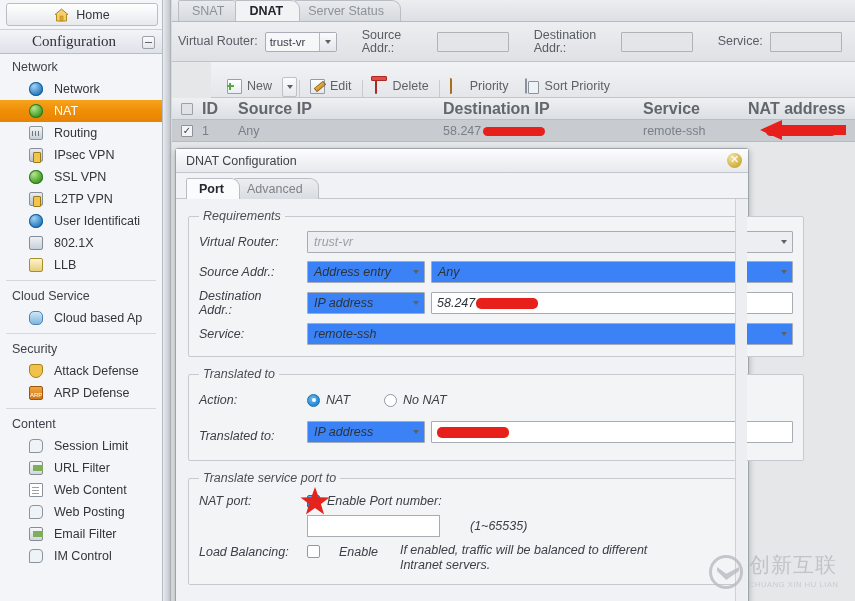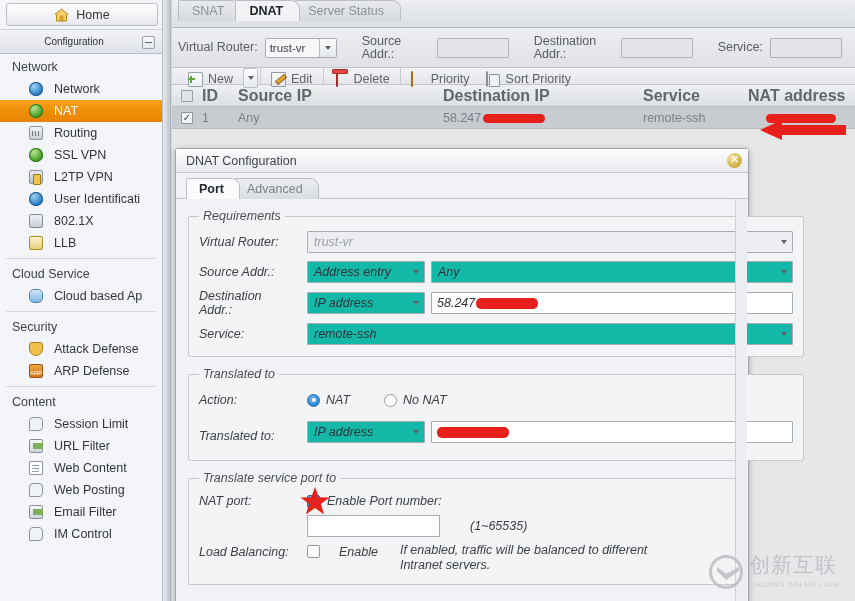--- a/index.html
+++ b/index.html
@@ -28,22 +28,23 @@
     gap: 7px; cursor: pointer;
   }
   .home-btn .label { font-size: 12.5px; color: #31363c; }
   .config-head {
     margin-top: 3px; height: 25px;
     background: linear-gradient(#f3f4f7, #dfe2e9);
     border-top: 1px solid #ccd0d7; border-bottom: 1px solid #b9bec6;
     display: flex; align-items: center; position: relative;
   }
   .config-head .title {
-    flex: 1; text-align: center; font-size: 10px; color: #2e3238;
+    flex: 1; text-align: center; font-size: 15px; color: #2e3238;
     padding-right: 14px;
+    font-family: Liberation Serif, serif;
   }
   .collapse-box {
     position: absolute; right: 7px; top: 6px;
     width: 13px; height: 13px;
     border: 1px solid #9aa0a8; border-radius: 2px;
     background: linear-gradient(#fbfbfc, #e3e6eb);
     display: flex; align-items: center; justify-content: center; cursor: pointer;
   }
   .collapse-box i { display: block; width: 7px; height: 1px; background: #60666d; }
 
@@ -91,21 +92,21 @@
     border-right: 1px solid #aeb3ba;
   }
 
   
   .main {
     position: absolute; left: 172px; top: 0; right: 0; bottom: 0;
     background: #e6e7e9;
   }
 
   .tabbar {
-    position: relative; height: 28px;
+    position: relative; height: 22px;
     background: linear-gradient(#eceef1,#dcdfe4);
     border-bottom: 1px solid #b5bac1;
     padding-left: 6px;
   }
   .tab {
     position: relative; display: inline-block; height: 21px; line-height: 21px;
     padding: 0 16px 0 13px; font-size: 12.5px; color: #8c9299; cursor: pointer;
     background: linear-gradient(#e9ebee,#d6d9de);
     border: 1px solid #b9bec5; border-bottom: none;
     border-radius: 2px 9px 0 0;
@@ -135,23 +136,23 @@
     display: flex; align-items: center; justify-content: center;
   }
   .txtbox {
     width: 72px; height: 20px; background: #e4e5e8;
     border: 1px solid #aeb2b9; border-radius: 1px;
   }
   .caret { width: 0; height: 0; border-left: 3.5px solid transparent;
     border-right: 3.5px solid transparent; border-top: 4px solid #5c6168; }
 
   .toolbar {
-    height: 17px; background: linear-gradient(#f2f3f5,#e4e6ea);
+    height: 36px; background: linear-gradient(#f2f3f5,#e4e6ea);
     border-bottom: 1px solid #c2c6cc;
-    display: flex; align-items: flex-start; padding-left: 8px; gap: 0;
+    display: flex; align-items: flex-end; padding-left: 8px; gap: 0; margin-left: 39px;
   }
   .tb-btn {
     display: flex; align-items: center; gap: 5px; height: 22px;
     padding: 0 8px; font-size: 12.5px; color: #5d6269; cursor: pointer;
     white-space: nowrap;
   }
   .tb-sep { width: 1px; height: 17px; background: #c7cbd1; margin: 0 2px; }
   .tb-drop {
     width: 15px; height: 20px; border: 1px solid #bdc2c8; border-radius: 2px;
     background: linear-gradient(#fcfcfd,#e6e9ed);
@@ -249,21 +250,21 @@
   }
   legend { font-size: 12.5px; color: #4a4f56; padding: 0 4px; }
   .frow { display: flex; align-items: center; min-height: 26px; margin-bottom: 4px; }
   .flabel { width: 108px; font-size: 12.5px; color: #3c4147; line-height: 14px; }
   .inp {
     height: 22px; background: #ffffff; border: 1px solid #a7acb4; border-radius: 1px;
     display: flex; align-items: center; padding-left: 5px;
     font-size: 12.5px; color: #2e333a;
   }
   .sel {
-    height: 22px; background: #14b8a6; border: 1px solid #a7acb4; border-radius: 1px;
+    height: 22px; background: #3b82f6; border: 1px solid #a7acb4; border-radius: 1px;
     display: flex; align-items: center; padding-left: 6px; position: relative;
     font-size: 12.5px; color: #2e333a; cursor: pointer;
   }
   .sel.disabled { background: #edeef1; color: #9aa0a7; }
   .sel .ar {
     position: absolute; right: 0; top: 0; bottom: 0; width: 17px;
     display: flex; align-items: center; justify-content: center;
   }
   .w-full { width: 486px; }
   .w-sm { width: 118px; }
@@ -358,20 +359,26 @@
           <span class="ico">
             <span class="ic-globe-g" style="position: absolute; left: 1px; top: 1px; width: 14px; height: 14px;"></span>
           </span>
           <span>NAT</span>
         </div>
         <div class="nav-item">
           <span class="ico">
             <span class="ic-route" style="position: absolute; left: 1px; top: 1px; width: 14px; height: 14px;"></span>
           </span>
           <span>Routing</span>
+        </div>
+        <div class="nav-item">
+          <span class="ico">
+            <span class="ic-lockbox" style="position: absolute; left: 1px; top: 1px; width: 14px; height: 14px;"></span>
+          </span>
+          <span>IPsec VPN</span>
         </div>
         <div class="nav-item">
           <span class="ico">
             <span class="ic-globe-g" style="position: absolute; left: 1px; top: 1px; width: 14px; height: 14px;"></span>
           </span>
           <span>SSL VPN</span>
         </div>
         <div class="nav-item">
           <span class="ico">
             <span class="ic-lockbox" style="position: absolute; left: 1px; top: 1px; width: 14px; height: 14px;"></span>

